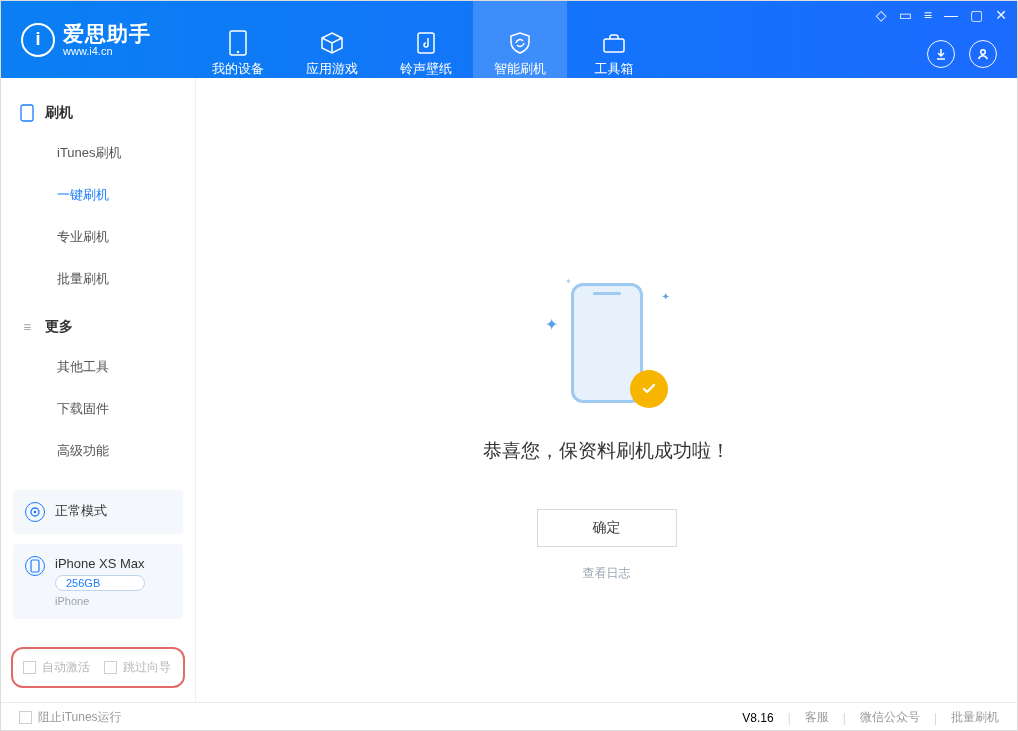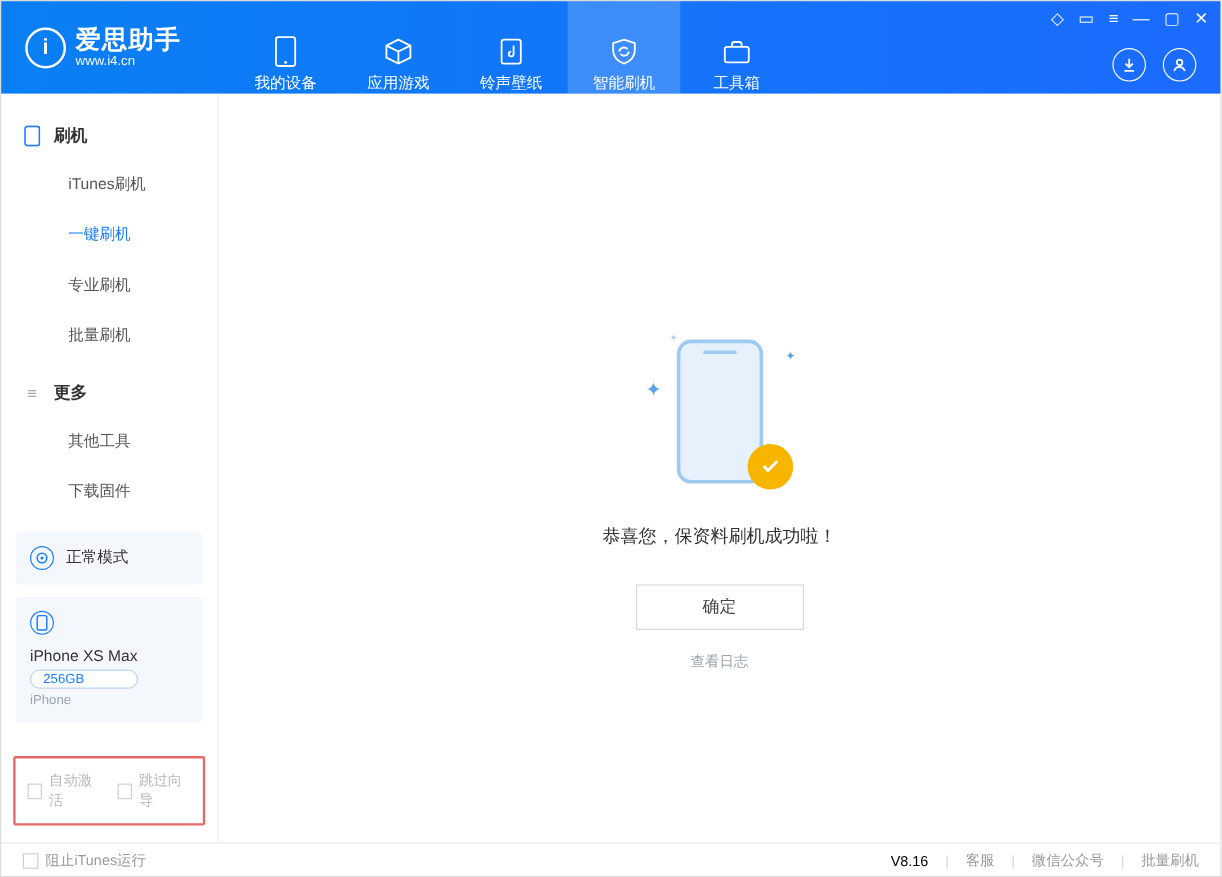--- a/index.html
+++ b/index.html
@@ -36,53 +36,53 @@
   .win-controls {
     position: absolute; top: 6px; right: 10px; display: flex; gap: 12px; align-items:center;
   }
   .win-controls span { font-size: 14px; cursor: pointer; opacity:.95; }
   .right-circles { position:absolute; bottom: 10px; right: 20px; display:flex; gap:14px; }
   .rc { width:28px; height:28px; border:1.5px solid rgba(255,255,255,.95); border-radius:50%;
         display:flex; align-items:center; justify-content:center; cursor:pointer; font-size:14px; }
 
   
   .body { display:flex; height: calc(731px - 77px - 30px); }
-  .sidebar { width: 181px; border-right: 1px solid #eee; display:flex; flex-direction:column; }
+  .sidebar { width: 195px; border-right: 1px solid #eee; display:flex; flex-direction:column; }
   .side-scroll { flex:1; overflow:auto; padding-top: 8px; }
   .sec-head { display:flex; align-items:center; gap:10px; padding: 18px 18px 10px; color:#333; font-size:14px; font-weight:600; }
   .sec-icon { width:16px; height:16px; display:flex; align-items:center; justify-content:center; color:#1b7dff; }
   .sec-icon.gray { color:#aaa; }
   .side-item { padding: 12px 14px 12px 56px; font-size:13px; color:#555; cursor:pointer; }
   .side-item.active { color:#1b7dff; }
 
   .device-cards { padding: 10px 12px; }
   .card { background:#f4f7fb; border-radius:4px; padding:12px 12px; margin-bottom:10px; display:flex; gap:10px; }
   .card-icon { width:20px; height:20px; border:1.5px solid #1b7dff; border-radius:50%;
                display:flex; align-items:center; justify-content:center; color:#1b7dff; font-size:10px; }
   .card-text { font-size:13px; color:#333; font-weight:500; }
-  .card.device { flex-direction: column; align-items:flex-start; }
+  .card.device { align-items:flex-start; }
   .card.device .info { display:flex; flex-direction:column; gap:4px; }
   .capacity { display:inline-block; background:#fff; border:1px solid #bcd6ef; color:#1b7dff;
               font-size:11px; padding:1px 10px; border-radius:10px; }
   .subtype { font-size:11px; color:#9aa5b1; }
 
-  .sidebar-bottom { border:2px solid #e46a6a; border-radius:2px; padding:10px 10px; margin:8px 10px 14px;
+  .sidebar-bottom { border:2px solid #e46a6a; border-radius:12px; padding:10px 10px; margin:8px 10px 14px;
                     display:flex; gap:14px; align-items:center; }
   .chk { display:flex; align-items:center; gap:6px; font-size:12px; color:#b8b8b8; cursor:pointer; }
   .chkbox { width:13px; height:13px; border:1px solid #cfcfcf; background:#fff; }
 
   
   .main { flex:1; display:flex; flex-direction:column; align-items:center; justify-content:flex-start; padding-top: 195px; }
   .illus { width:135px; height:135px; position:relative; margin-bottom: 30px; }
   .phone { position:absolute; left:32px; top:10px; width:72px; height:120px; border:3px solid #9ec9f0; border-radius:12px; background:#e6f1fb; }
   .phone:after { content:''; position:absolute; left:50%; top:6px; transform:translateX(-50%); width:28px; height:3px; background:#9ec9f0; border-radius:3px; }
   .check-badge { position:absolute; right:6px; bottom:0; width:38px; height:38px; background:#f7b500; border-radius:50%;
                  display:flex; align-items:center; justify-content:center; color:#fff; }
   .spark { position:absolute; color:#5aa1e8; }
-  .message { font-size:15px; color:#333; margin-bottom: 30px;}
+  .message { font-size:19px; color:#333; margin-bottom: 45px;}
   .ok-btn { border:1px solid #d7dbe0; background:#fff; width:140px; height:38px; font-size:14px; color:#444; cursor:pointer; margin-bottom: 18px; }
   .log-link { font-size:12px; color:#9aa5b1; cursor:pointer; text-decoration:none; }
 
   
   .status { height:30px; border-top:1px solid #eaeaea; display:flex; align-items:center;
             padding: 0 18px; font-size:12px; color:#999; }
   .status .left { display:flex; align-items:center; gap:6px; }
   .status .right { margin-left:auto; display:flex; align-items:center; gap:14px; }
   .vbar { color:#d8d8d8; }
   .status a { color:#999; cursor:pointer; }

